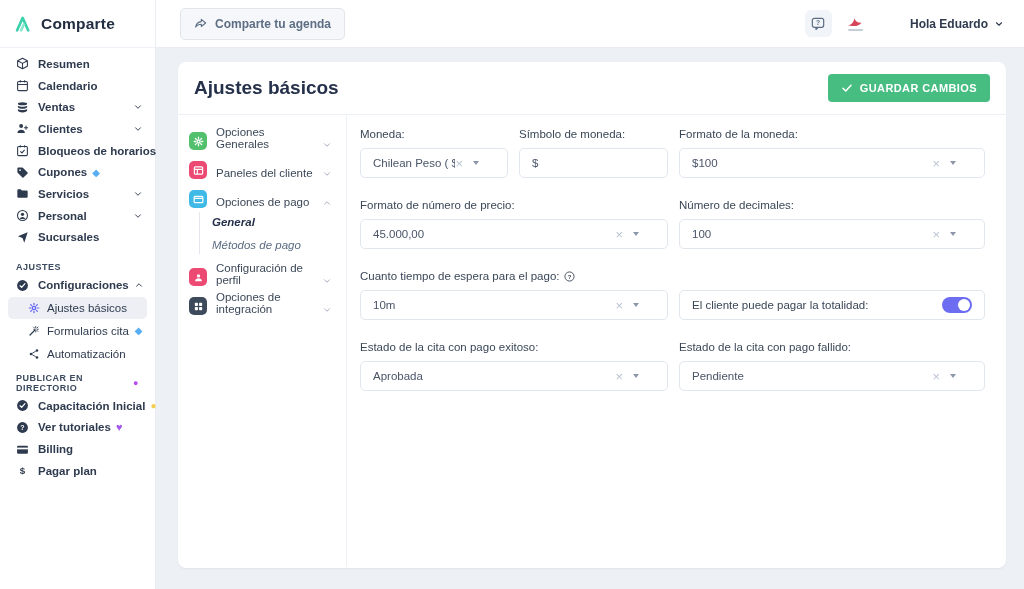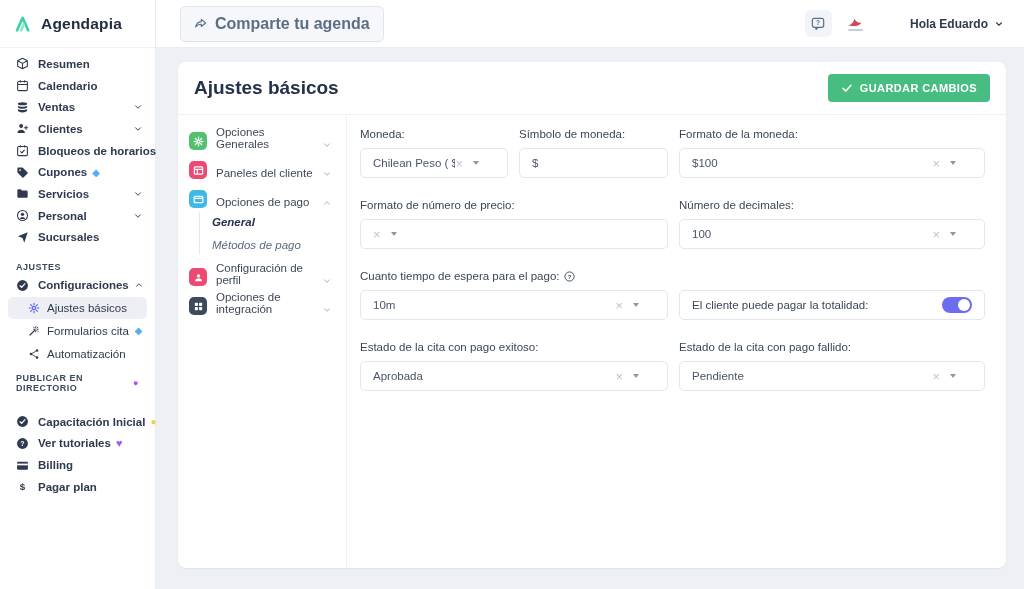--- a/index.html
+++ b/index.html
@@ -13,30 +13,30 @@
   .side-nav { padding-top:5px; }
   .s-item { display:flex; align-items:center; gap:5px; height:21.7px; padding:0 12px 0 16px; font-size:11.5px; color:#2e3a4e; cursor:pointer; }
   .s-item .lbl { white-space:nowrap;font-weight:bold; }
   .icn { width:13px; height:13px; flex:none; color:#2e3a4e; margin-right:4px; }
   .chev { margin-left:auto; width:10px; height:10px; color:#3c4858; flex:none; }
   .sec-label { display:flex; align-items:center; gap:3px; padding:0 16px; margin-top:11px; height:15px; font-size:9px; font-weight:bold; letter-spacing:.5px; color:#3b4a5f; }
   .sub-item { display:flex; align-items:center; gap:6px; height:22px; margin:1px 8px; padding-left:20px; border-radius:5px; font-size:11.5px; color:#2e3a4e; cursor:pointer; }
   .sub-item .icn { width:12px; height:12px; margin-right:1px; }
   .sub-item.active { background:#edeff4; }
   .sub-item.active .icn { color:#6366f1; }
-  .bottom-group { margin-top:20px; }
+  .bottom-group { margin-top:4px; }
   .bold { font-weight:bold; }
   .badge-diamond { color:#58aef2; font-size:10px; }
   .badge-heart { color:#a259ec; font-size:11px; }
   .badge-bulb { color:#f3cd4e; font-size:10px; }
   .badge-dot { color:#b44ef0; font-size:9px; }
 
   
   .topbar { position:absolute; left:156px; right:0; top:0; height:48px; background:#fff; border-bottom:1px solid #e9edf2; display:flex; align-items:center; padding:0 20px 0 24px; z-index:1; }
-  .share-btn { display:flex; align-items:center; gap:8px; padding:8px 13px; background:#f5f7fa; border:1px solid #e2e6ec; border-radius:5px; font-size:16px; font-weight:bold; color:#5d6e84; cursor:pointer; }
+  .share-btn { display:flex; align-items:center; gap:8px; padding:8px 13px; background:#f5f7fa; border:1px solid #e2e6ec; border-radius:5px; font-size:12px; font-weight:bold; color:#5d6e84; cursor:pointer; }
   .top-spacer { flex:1; }
   .help-btn { width:27px; height:27px; border-radius:6px; background:#f1f4f8; display:flex; align-items:center; justify-content:center; cursor:pointer; }
   .account-logo { margin:0 9px 0 15px; display:flex; flex-direction:column; align-items:center; gap:1px; }
   .account-logo .txtbar { width:15px; height:2.5px; background:#c7cdd8; border-radius:1px; }
   .greet { display:flex; align-items:center; gap:6px; font-size:12px; font-weight:bold; color:#2e3a4e; cursor:pointer;padding-left:37px; }
   .greet .chev { color:#2e3a4e; }
 
   
   .card { position:absolute; left:178px; top:62px; width:828px; height:506px; background:#fff; border-radius:8px; box-shadow:0 1px 2px rgba(40,50,70,.06); }
   .card-head { height:53px; display:flex; align-items:center; justify-content:space-between; padding:0 16px; border-bottom:1px solid #edf0f4; }
@@ -73,21 +73,21 @@
 </style>
 </head>
 <body>
 
 <div class="sidebar">
   <div class="logo-row">
     <svg width="21" height="19" viewBox="0 0 24 22">
       <path d="M4.5 19L11 4.5l6.5 14.5" fill="none" stroke="#3ad0aa" stroke-width="3" stroke-linecap="round" stroke-linejoin="round"></path>
       <path d="M9.2 19l3.1-6.8" fill="none" stroke="#8ae8cf" stroke-width="3" stroke-linecap="round"></path>
     </svg>
-    <span class="brand">Agendapia</span>
+    <span class="brand">Comparte</span>
   </div>
 
   <div class="side-nav">
     <div class="s-item">
       <svg class="icn" viewBox="0 0 24 24">
           <path d="M12 2.2L21 7v10l-9 4.8L3 17V7z M3 7l9 4.8L21 7 M12 11.8v10" fill="none" stroke="currentColor" stroke-width="2" stroke-linejoin="round"></path>
         </svg>
       <span class="lbl">Resumen</span>
     </div>
     <div class="s-item">
@@ -375,20 +375,21 @@
             <span class="clear-x">×</span>
             <span class="caret"></span>
           </div>
         </div>
       </div>
 
       <div class="frow">
         <div class="fcol w308">
           <div class="f-label">Formato de número de precio:</div>
           <div class="fld select">
+            <span class="val">45.000,00</span>
             <span class="clear-x">×</span>
             <span class="caret"></span>
           </div>
         </div>
         <div class="fcol w306">
           <div class="f-label">Número de decimales:</div>
           <div class="fld select">
             <span class="val">100</span>
             <span class="clear-x">×</span>
             <span class="caret"></span>

